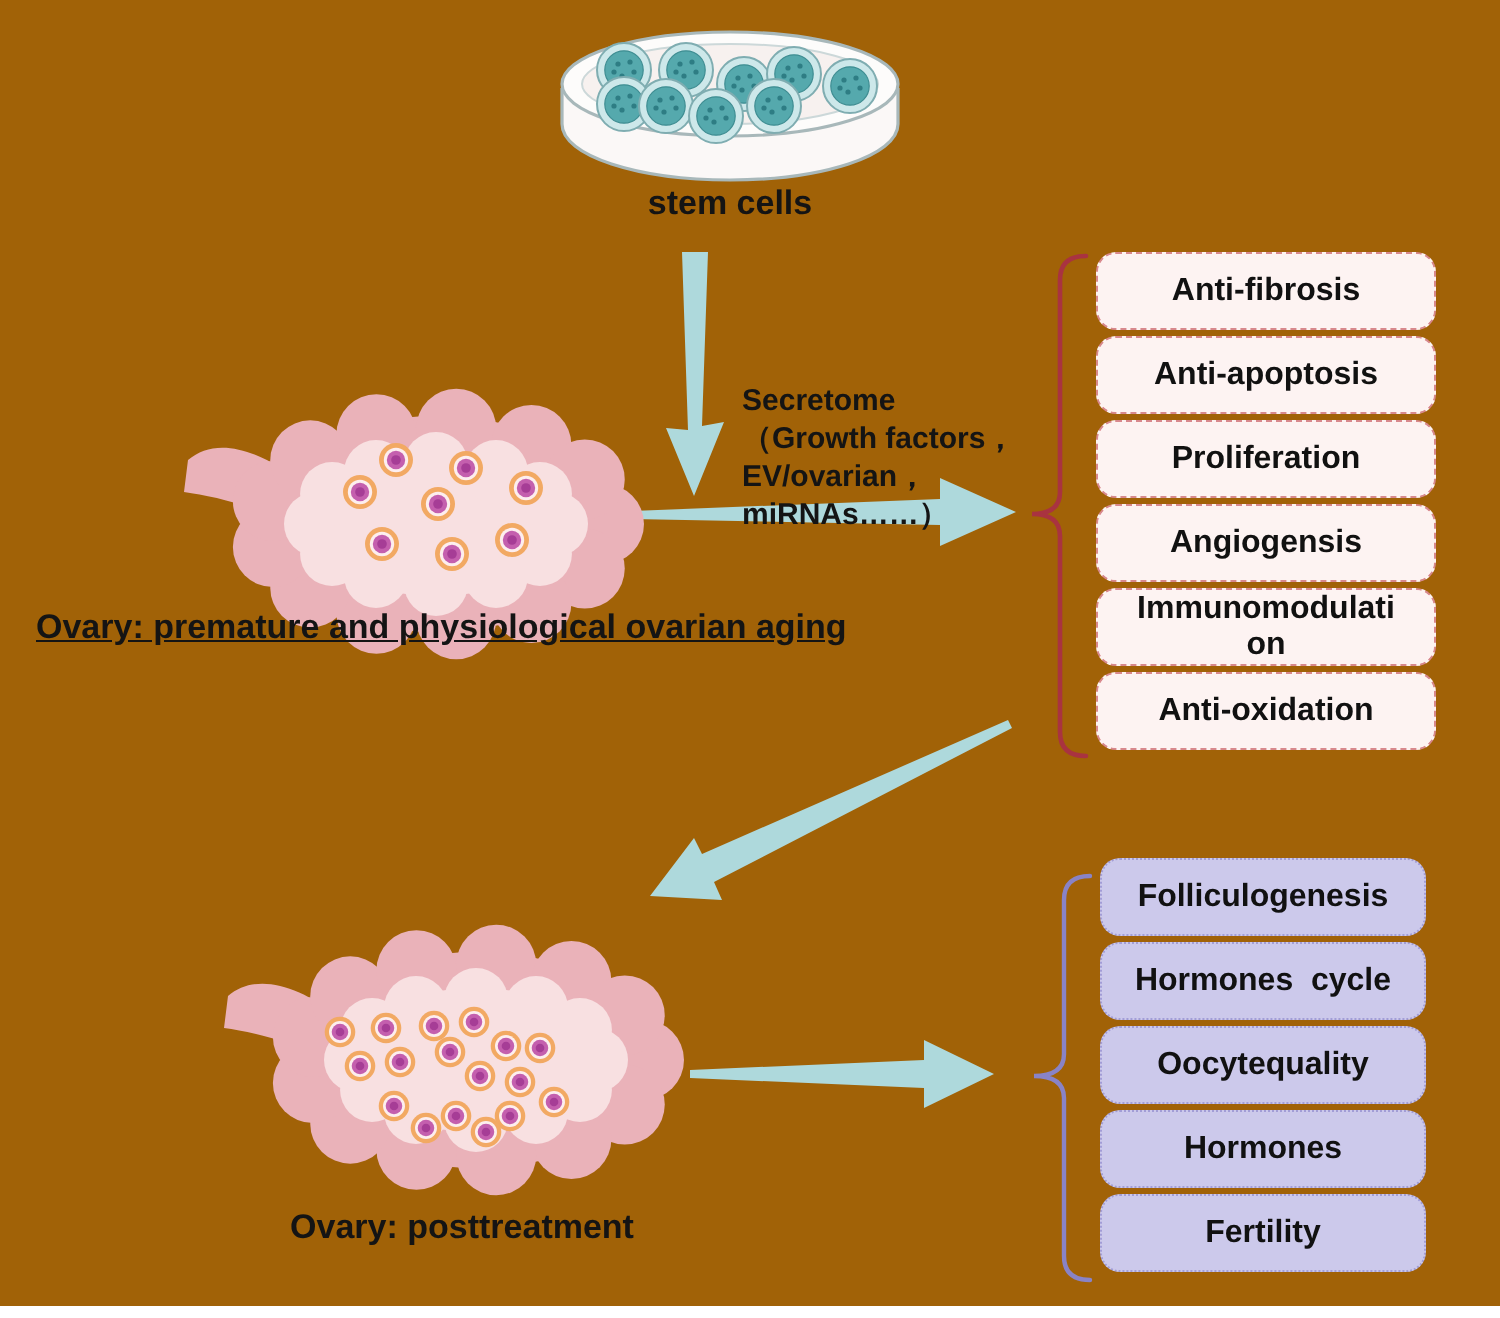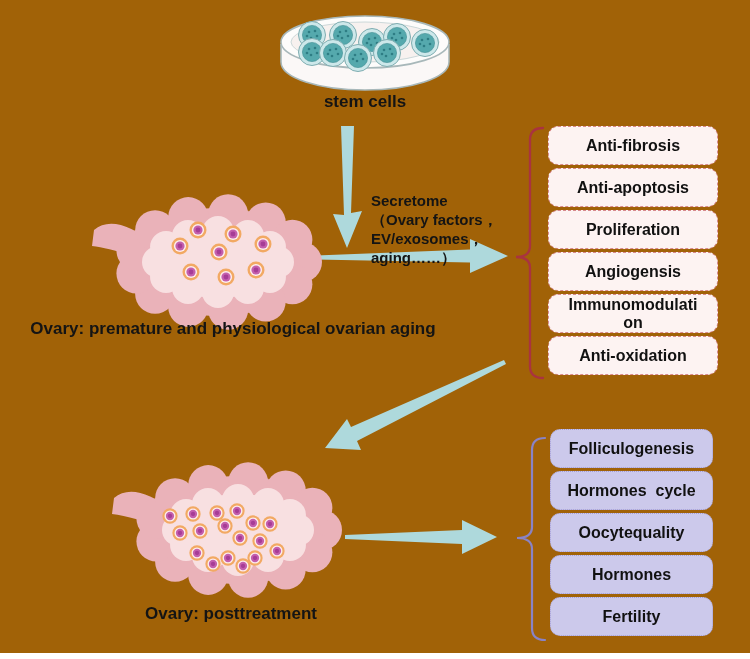--- a/index.html
+++ b/index.html
@@ -4,21 +4,21 @@
 <style>
   html,body{margin:0;padding:0;background:#fff;}
   #canvas{
     position:relative;width:750px;height:653px;background:#a16207;overflow:hidden;
     font-family:"Liberation Sans","DejaVu Sans",sans-serif;color:#161616;
   }
   #art{position:absolute;left:0;top:0;}
   .lbl{position:absolute;font-weight:bold;color:#141414;}
   .stem-label{left:277px;top:92px;width:176px;text-align:center;font-size:17px;}
   .secretome{position:absolute;left:371px;top:147px;width:175px;font-weight:bold;font-size:15px;line-height:19px;color:#141414;margin-top:44px;}
-  .aging-label{left:18px;top:319px;width:430px;text-align:center;font-size:17px;}
+  .aging-label{left:18px;top:304px;width:430px;font-size:17px;text-decoration:underline;}
   .post-label{left:100px;top:604px;width:262px;text-align:center;font-size:17px;}
   .col{position:absolute;display:flex;flex-direction:column;gap:3px;justify-content:space-between;}
   .effects-col{left:548px;top:126px;width:170px;}
   .outcomes-col{left:550px;top:429px;width:163px;}
   .box{
     box-sizing:border-box;height:39px;display:flex;align-items:center;justify-content:center;
     text-align:center;font-weight:bold;font-size:16px;line-height:18px;border-radius:10px;
     white-space:pre-wrap;overflow-wrap:anywhere;color:#111;
   }
   .pink-box{
@@ -277,23 +277,23 @@
         <circle cx="135" cy="102" r="5.49" fill="#fdeeee"></circle>
         <circle cx="135" cy="102" r="4.14" fill="#c45fae"></circle>
         <circle cx="135" cy="102" r="2.16" fill="#a63d96"></circle>
       </g>
   </svg>
 
   <div class="lbl stem-label">stem cells</div>
 
   <div class="secretome">
     <div>Secretome</div>
-    <div>（Ovary factors，</div>
-    <div>EV/exosomes，</div>
-    <div>aging……）</div>
+    <div>（Growth factors，</div>
+    <div>EV/ovarian，</div>
+    <div>miRNAs……）</div>
   </div>
 
   <div class="lbl aging-label">Ovary: premature and physiological ovarian aging</div>
   <div class="lbl post-label">Ovary: posttreatment</div>
 
   <div class="col effects-col">
     <div class="box pink-box">Anti-fibrosis</div>
     <div class="box pink-box">Anti-apoptosis</div>
     <div class="box pink-box">Proliferation</div>
     <div class="box pink-box">Angiogensis</div>

